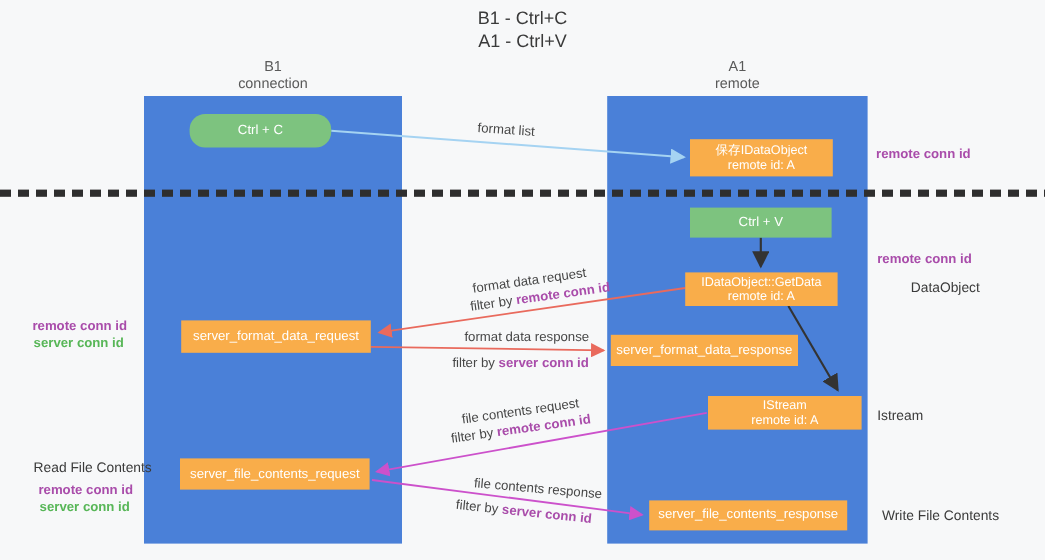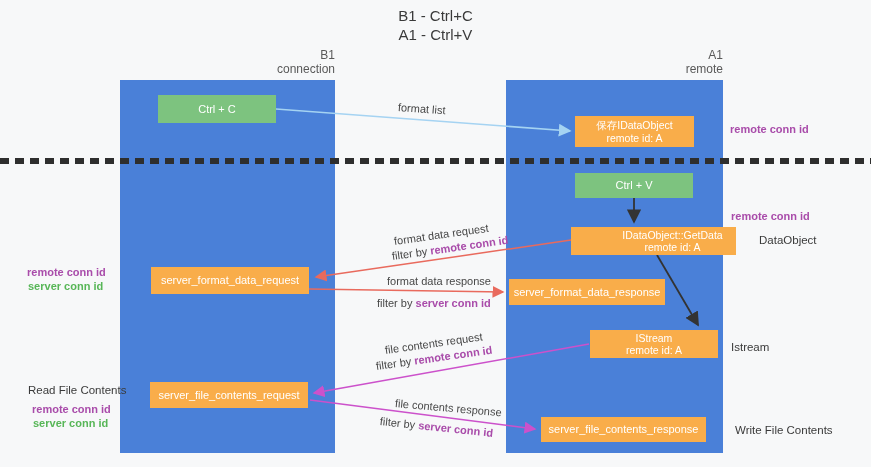--- a/index.html
+++ b/index.html
@@ -13,21 +13,21 @@
     background:var(--bg,#f7f8f9);
     overflow:hidden;
   }
   .title{
     position:absolute;left:0;top:6px;width:100%;
     text-align:center;color:#3a3a3a;
     font-size:15px;line-height:19px;
   }
   .col-header{
     position:absolute;top:48px;
-    text-align:right;color:#595959;
+    text-align:center;color:#595959;
     font-size:12px;line-height:14px;
   }
   .column{
     position:absolute;top:80px;height:373px;
     background:var(--column-blue,#4a80d8);
     z-index:1;
   }
   .dashline{
     position:absolute;left:0;top:158px;width:100%;height:6px;
     background:repeating-linear-gradient(90deg,#2e2e2e 0 9px,transparent 9px 15px);
@@ -101,34 +101,34 @@
     </defs>
     <line x1="276" y1="109" x2="570" y2="131" class="stroke-lightblue" stroke-width="1.6" marker-end="url(#m-lightblue)"></line>
     <line x1="634" y1="198" x2="634" y2="222" class="stroke-black" stroke-width="1.8" marker-end="url(#m-black)"></line>
     <line x1="571" y1="240" x2="316" y2="277" class="stroke-red" stroke-width="1.5" marker-end="url(#m-red)"></line>
     <line x1="309" y1="289" x2="503" y2="292" class="stroke-red" stroke-width="1.5" marker-end="url(#m-red)"></line>
     <line x1="657" y1="255" x2="698" y2="325" class="stroke-black" stroke-width="1.8" marker-end="url(#m-black)"></line>
     <line x1="589" y1="344" x2="314" y2="393" class="stroke-magenta" stroke-width="1.5" marker-end="url(#m-magenta)"></line>
     <line x1="310" y1="400" x2="535" y2="429" class="stroke-magenta" stroke-width="1.5" marker-end="url(#m-magenta)"></line>
   </svg>
 
-  <div class="box green" style="left:158px;top:95px;width:118px;height:28px;">
+  <div class="box green" style="left:158px;top:95px;width:118px;height:28px;border-radius:13px;">
     <div>Ctrl + C</div>
   </div>
 
   <div class="box orange two" style="left:575px;top:116px;width:119px;height:31px;">
     <div>保存IDataObject</div>
     <div>remote id: A</div>
   </div>
 
   <div class="box green" style="left:575px;top:173px;width:118px;height:25px;">
     <div>Ctrl + V</div>
   </div>
 
-  <div class="box orange two" style="left:571px;top:227px;width:127px;height:28px;padding-left:38px;">
+  <div class="box orange two" style="left:571px;top:227px;width:127px;height:28px;">
     <div>IDataObject::GetData</div>
     <div>remote id: A</div>
   </div>
 
   <div class="box orange" style="left:151px;top:267px;width:158px;height:27px;">
     <div>server_format_data_request</div>
   </div>
 
   <div class="box orange" style="left:509px;top:279px;width:156px;height:26px;text-align:center;">
     <div>server_format_data_response</div>

